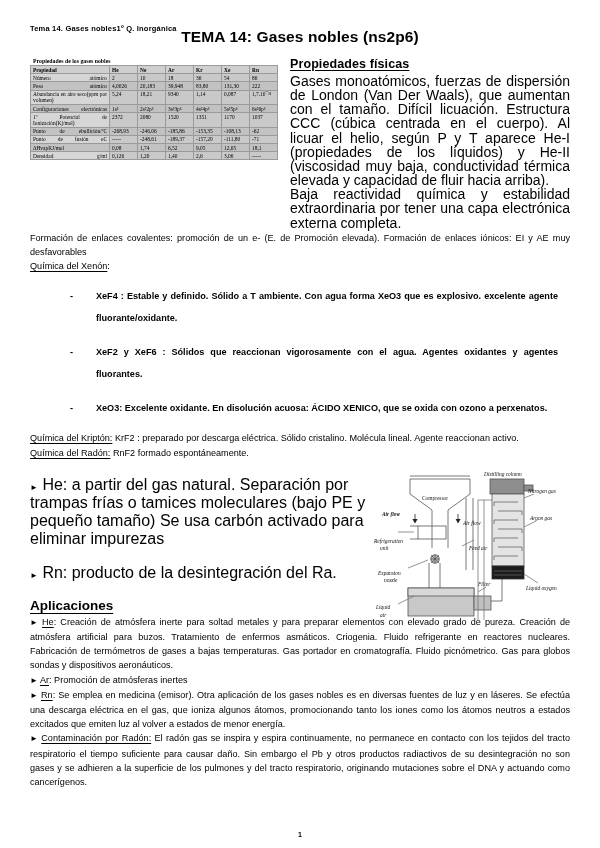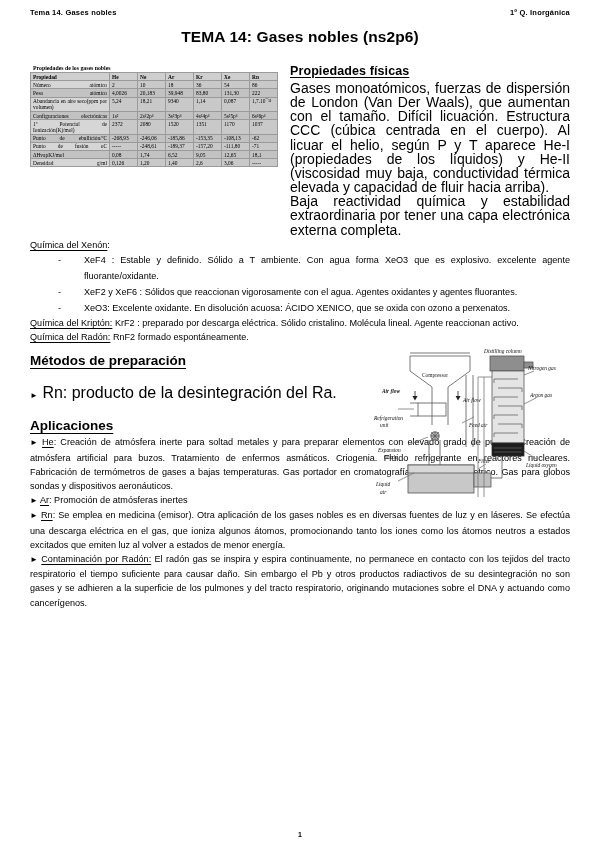--- a/index.html
+++ b/index.html
@@ -12,33 +12,33 @@
     overflow:hidden;
   }
   .page{
     position:relative;
     width:600px;height:848px;
     padding:0;
     box-sizing:border-box;
   }
   
   .hdr{
-    position:absolute;top:8px;left:0;width:600px;
-    display:flex;justify-content:space-between;
+    position:absolute;top:24px;left:0;width:600px;
+    display:flex;justify-content:flex-start;
     padding:0 30px;box-sizing:border-box;
     font-size:7.5px;font-weight:bold;letter-spacing:.2px;
   }
   .doc-title{
     position:absolute;top:28px;left:0;width:600px;
     text-align:center;font-size:15.5px;font-weight:bold;
     letter-spacing:.1px;
   }
   
   .content{
-    position:absolute;top:64px;left:30px;width:540px;
+    position:absolute;top:57px;left:30px;width:540px;
   }
   
   .top{
     display:flex;align-items:flex-start;gap:8px;
   }
   .tablewrap{width:248px;flex:0 0 248px;}
   .rightcol{flex:1 1 auto;padding-left:4px;}
 
   table.props{
     border-collapse:collapse;
@@ -98,24 +98,25 @@
     line-height:14.2px;
     text-align:justify;
   }
   .u{text-decoration:underline;text-underline-offset:1.5px;}
   .i{}
   ul.dash{
     list-style:none;margin:0;padding:0 0 0 28px;
   }
   ul.dash li{
     position:relative;
-    font-size:9.1px;line-height:16px;
+    font-size:9.1px;line-height:22px;
     text-align:justify;
     padding-left:26px;
-    margin:0;
+    margin:12px;
+    font-weight:bold;
   }
   ul.dash li::before{
     content:"-";position:absolute;left:0;top:0;
   }
   .arrow{font-size:8px;}
 
   h2.sec2{
     font-size:13.5px;font-weight:bold;
     margin:9px 0 2px 0;
     text-decoration:underline;
@@ -252,33 +253,34 @@
       </div>
 
       <div class="rightcol">
         <h2 class="sec">Propiedades físicas</h2>
         <p class="body">Gases monoatómicos, fuerzas de dispersión de London (Van Der Waals), que aumentan con el tamaño. Difícil licuación. Estructura CCC (cúbica centrada en el cuerpo). Al licuar el helio, según P y T aparece He-I (propiedades de los líquidos) y He-II (viscosidad muy baja, conductividad térmica elevada y capacidad de fluir hacia arriba).</p>
         <p class="body">Baja reactividad química y estabilidad extraordinaria por tener una capa electrónica externa completa.</p>
       </div>
     </div>
 
     <div class="flow">
+      <p>Formación de enlaces covalentes: promoción de un e- (E. de Promoción elevada). Formación de enlaces iónicos: EI y AE muy desfavorables</p>
       <p><span class="u i">Química del Xenón</span>:</p>
       <ul class="dash">
         <li>XeF4 : Estable y definido. Sólido a T ambiente. Con agua forma XeO3 que es explosivo. excelente agente fluorante/oxidante.</li>
         <li>XeF2 y XeF6 : Sólidos que reaccionan vigorosamente con el agua. Agentes oxidantes y agentes fluorantes.</li>
         <li>XeO3: Excelente oxidante. En disolución acuosa: ÁCIDO XENICO, que se oxida con ozono a perxenatos.</li>
       </ul>
       <p><span class="u">Química del Kriptón:</span><span> KrF2 : preparado por descarga eléctrica. Sólido cristalino. Molécula lineal. Agente reaccionan activo.</span></p>
       <p><span class="u">Química del Radón:</span><span> RnF2 formado espontáneamente.</span></p>
     </div>
 
     <div class="prepwrap">
-      <h2 class="sec2">Métodos de preparación</h2>
       <div class="ptext">
+        <p><span class="arrow">►</span> <span>He: a partir del gas natural. Separación por trampas frías o tamices moleculares (bajo PE y pequeño tamaño) Se usa carbón activado para eliminar impurezas</span></p>
         <p><span class="arrow">►</span> <span>Rn: producto de la desintegración del Ra.</span></p>
       </div>
 
       <div class="figure">
         <svg width="198" height="165" viewBox="0 0 198 165">
           <g fill="none" stroke="#333" stroke-width="0.8" font-family="Liberation Serif, serif" font-size="5.4">
 
             <line x1="36" y1="6" x2="96" y2="6" stroke="#555"></line>
             <line x1="36" y1="9" x2="96" y2="9" stroke="#555"></line>
             <path d="M36 9 L36 24 L58 40 L58 52 M96 9 L96 24 L74 40 L74 52" stroke="#555" fill="none"></path>

